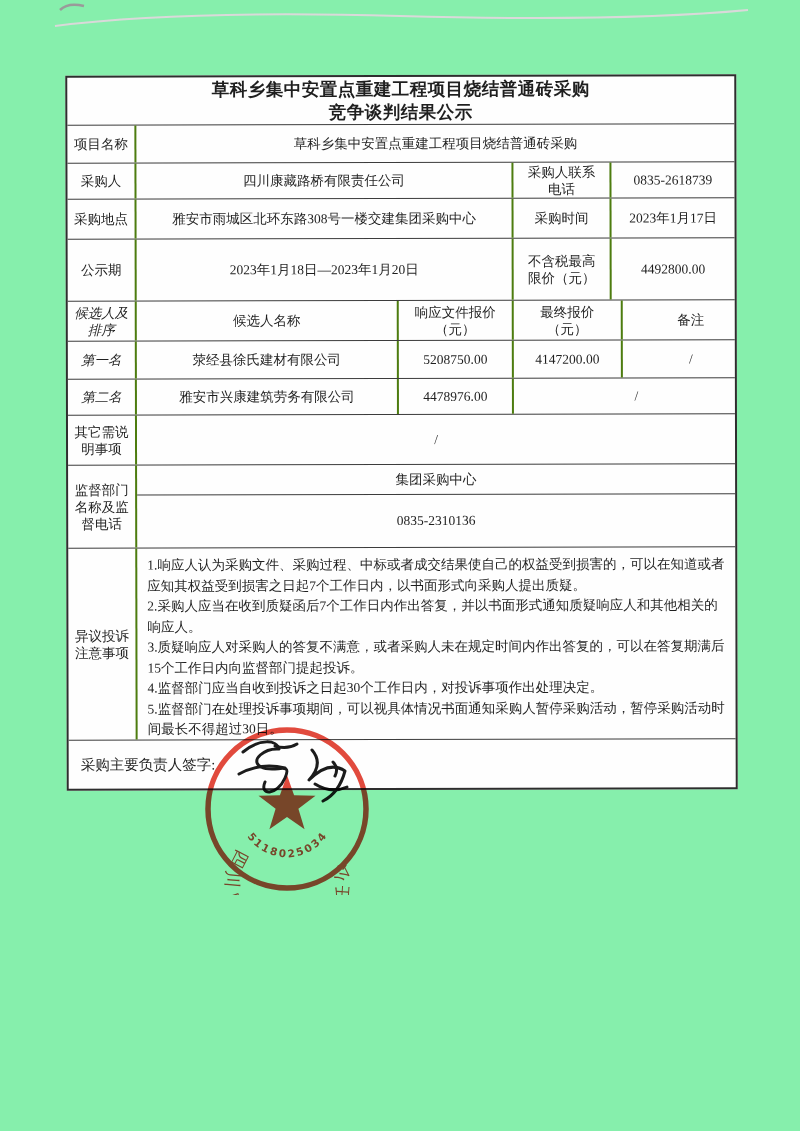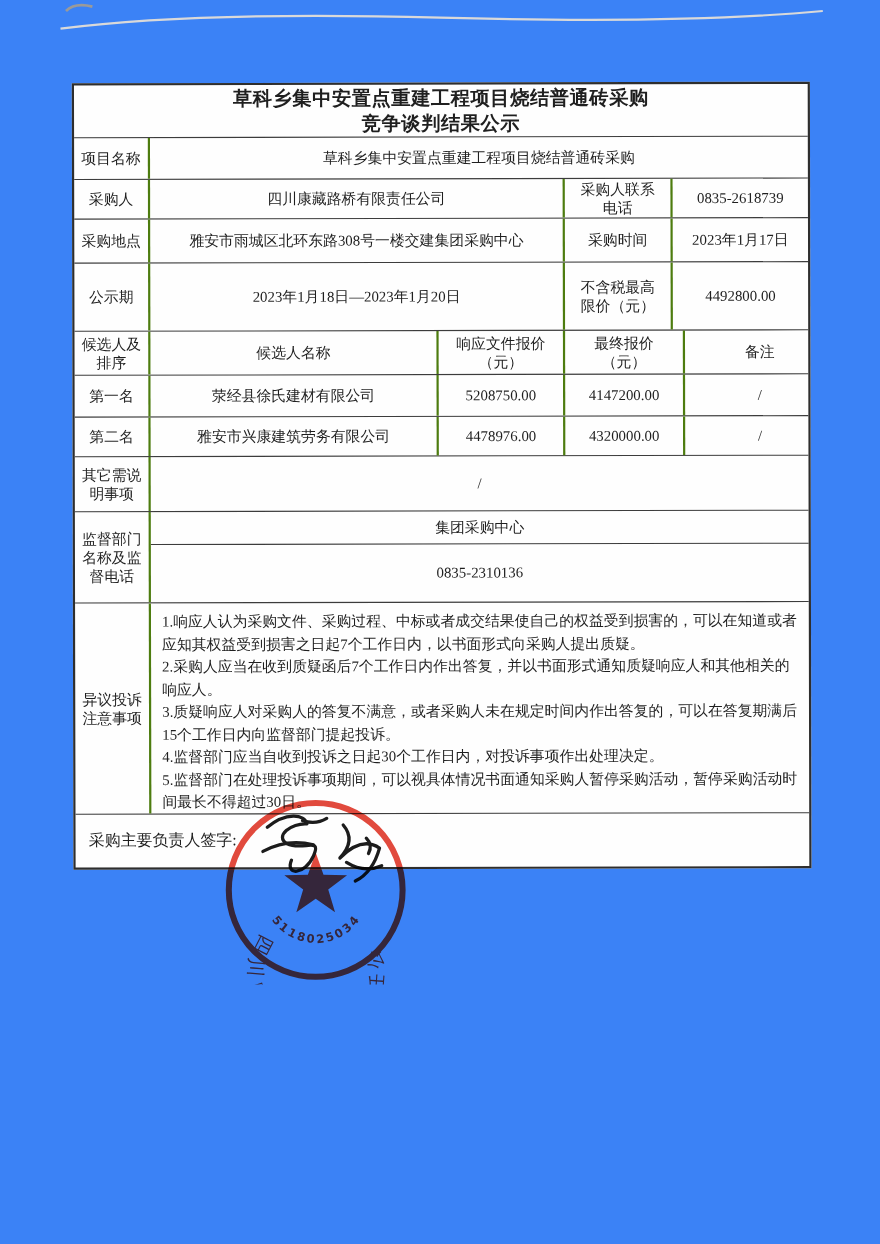--- a/index.html
+++ b/index.html
@@ -1,20 +1,20 @@
 <!DOCTYPE html>
 <html><head>
 <meta charset="utf-8">
 <style>
   * { margin:0; padding:0; box-sizing:border-box; }
   html,body { background:#ffffff; }
   body { font-family:"Liberation Serif","DejaVu Serif",serif; color:#1f1f1f; }
 
   .page {
-    position:relative; width:800px; height:1131px; background:#3b82f6;
+    position:relative; width:800px; height:1131px; background:#86efac;
     overflow:hidden;
   }
 
   
   .scan-edges { position:absolute; left:0; top:0; z-index:0; }
 
   .doc-table {
     position:absolute; left:66px; top:75px; width:671px;
     border:2px solid #2e2e2e;
     background:#fefefe;
@@ -32,21 +32,21 @@
   .cell:last-child { border-right:none; }
 
   .title-row { height:48px; }
   .title-cell { flex:1; flex-direction:column; font-weight:bold; font-size:17.5px; line-height:23px; letter-spacing:0.5px; }
 
   .c-label  { width:69px; }
   .c-main   { width:377px; }
   .c-label2 { width:98px; padding:2px 10px; }
   .c-val2   { flex:1; }
 
-  .c-rank   { width:69px; }
+  .c-rank   { width:69px;font-style:italic; }
   .c-name   { width:262px; }
   .c-bid    { width:115px; padding:14px 14px; }
   .c-final  { width:109px; padding:2px 12px; }
   .c-remark { flex:1;padding-left:28px; }
 
   .h-project { height:38px; }
   .h-purchaser { height:36px; }
   .h-location { height:40px; }
   .h-publicity { height:62px; }
   .h-candhead { height:40px; }
@@ -137,21 +137,20 @@
       <div class="cell c-name">荥经县徐氏建材有限公司</div>
       <div class="cell c-bid">5208750.00</div>
       <div class="cell c-final">4147200.00</div>
       <div class="cell c-remark">/</div>
     </div>
 
     <div class="row h-cand2">
       <div class="cell c-rank">第二名</div>
       <div class="cell c-name">雅安市兴康建筑劳务有限公司</div>
       <div class="cell c-bid">4478976.00</div>
-      <div class="cell c-final">4320000.00</div>
       <div class="cell c-remark">/</div>
     </div>
 
     <div class="row h-other">
       <div class="cell c-label">其它需说明事项</div>
       <div class="cell" style="flex:1">/</div>
     </div>
 
     <div class="row h-superv">
       <div class="cell c-label">监督部门名称及监督电话</div>

